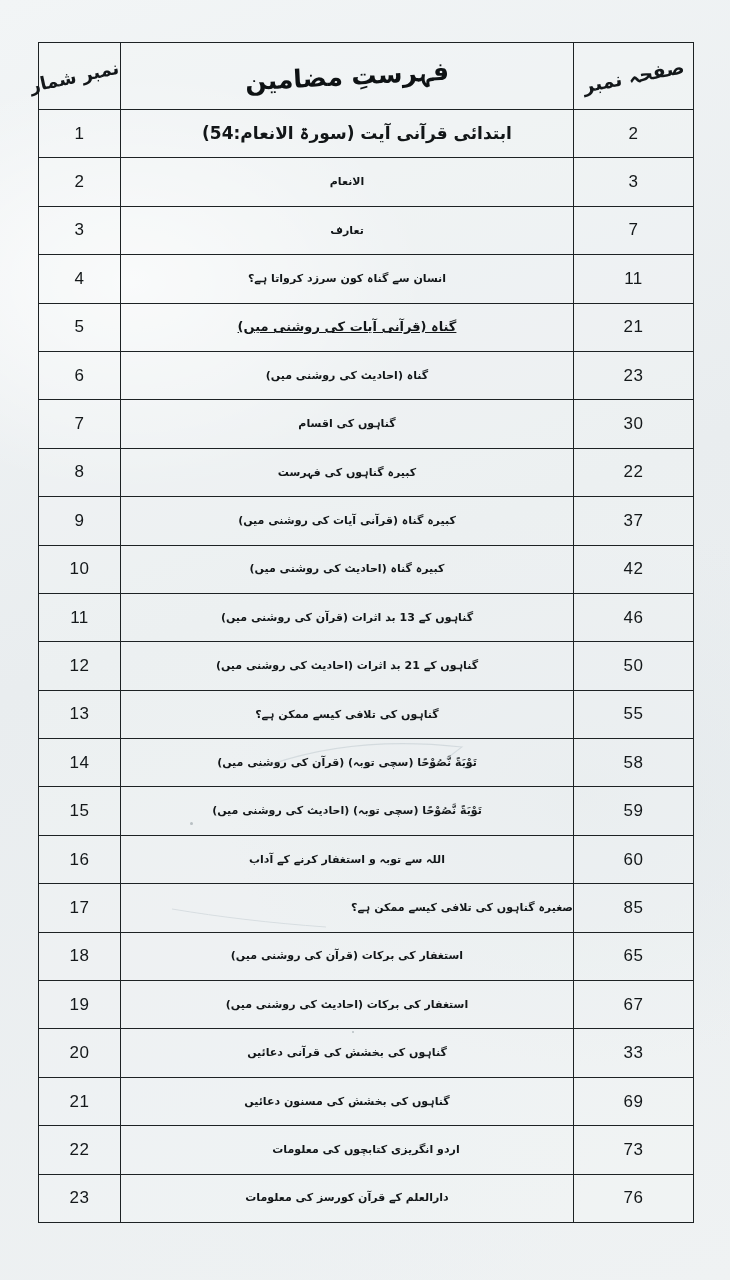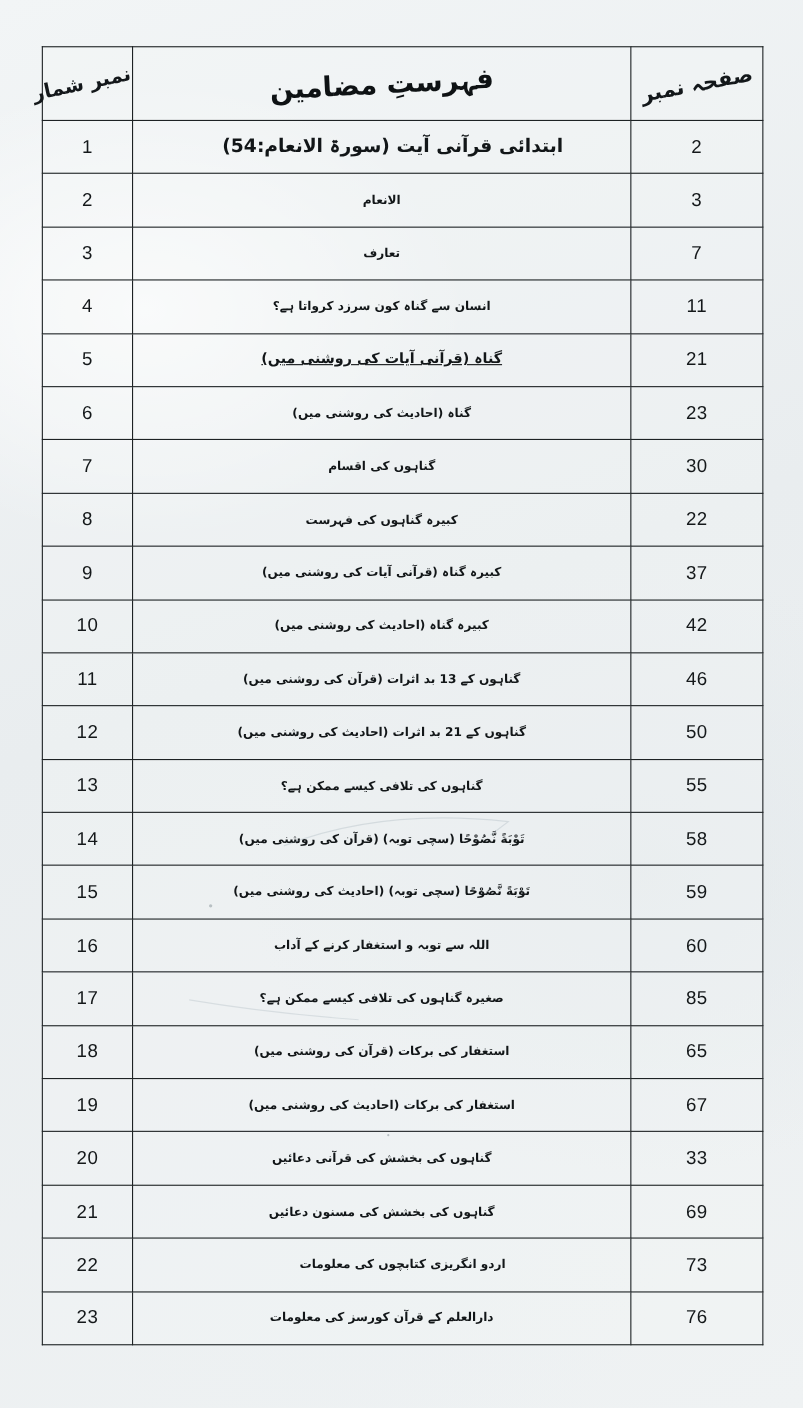--- a/index.html
+++ b/index.html
@@ -252,21 +252,21 @@
           <td class="cell-title" style="font-size: 11px;">تَوْبَةً نَّصُوْحًا (سچی توبہ) (احادیث کی روشنی میں)</td>
           <td class="cell-num">15</td>
         </tr>
         <tr>
           <td class="cell-page">60</td>
           <td class="cell-title" style="font-size: 11px;">اللہ سے توبہ و استغفار کرنے کے آداب</td>
           <td class="cell-num">16</td>
         </tr>
         <tr>
           <td class="cell-page">85</td>
-          <td class="cell-title" style="font-size: 11px;">صغیرہ گناہوں کی تلافی کیسے ممکن ہے؟</td>
+          <td class="cell-title" style="font-size: 11px; text-align: right;">صغیرہ گناہوں کی تلافی کیسے ممکن ہے؟</td>
           <td class="cell-num">17</td>
         </tr>
         <tr>
           <td class="cell-page">65</td>
           <td class="cell-title" style="font-size: 11px;">استغفار کی برکات (قرآن کی روشنی میں)</td>
           <td class="cell-num">18</td>
         </tr>
         <tr>
           <td class="cell-page">67</td>
           <td class="cell-title" style="font-size: 11px;">استغفار کی برکات (احادیث کی روشنی میں)</td>

